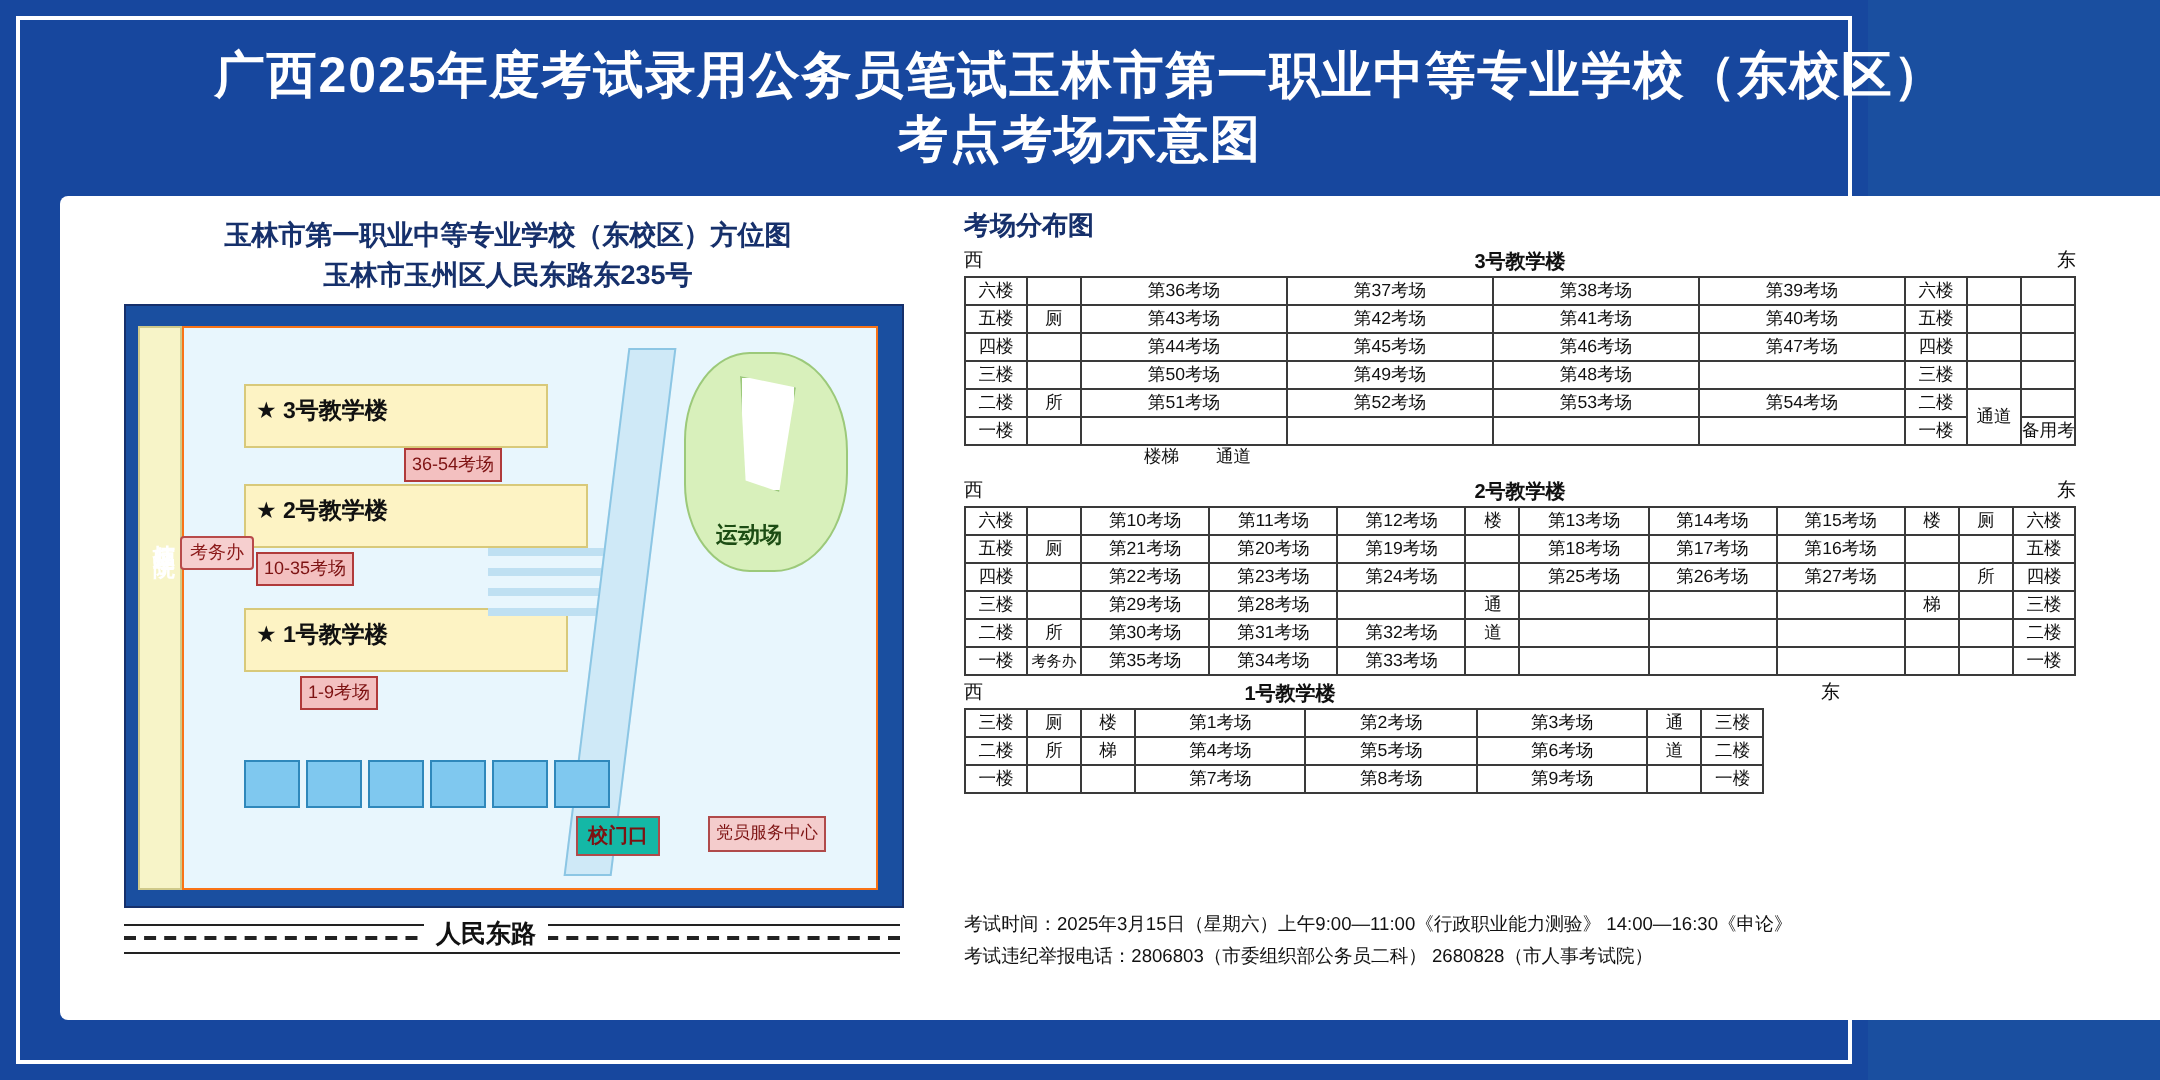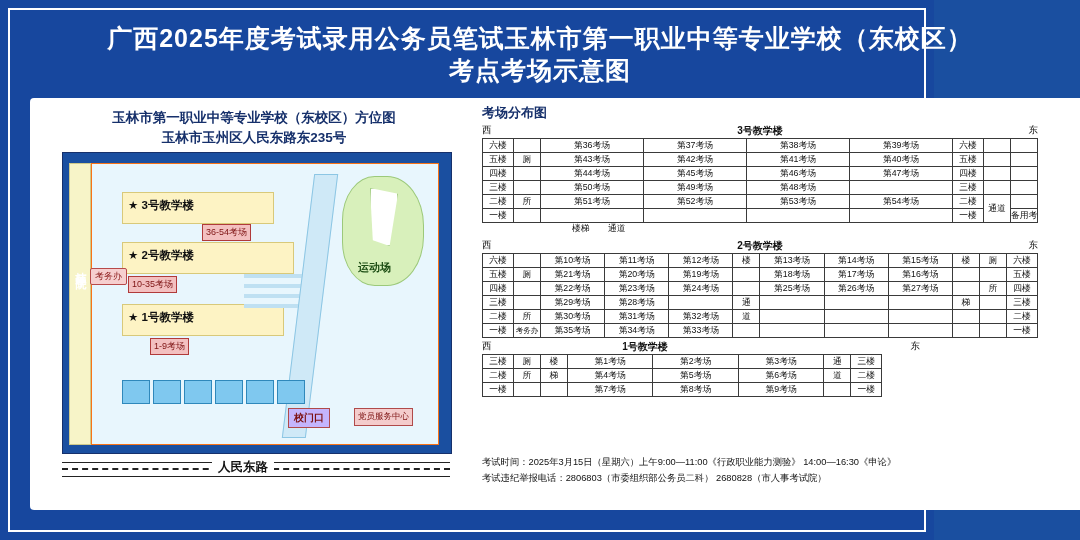--- a/index.html
+++ b/index.html
@@ -59,21 +59,21 @@
     font-size:9px;padding:1px 3px;white-space:nowrap;
   }
   .green-field{
     position:absolute;background:#d8f0bb;border:1px solid #9cc97a;border-radius:40% 45% 45% 40%;
   }
   .field-label{position:absolute;font-size:11px;color:#1d4d14;font-weight:bold;}
   .field-shape{position:absolute;background:#ffffff;border:1px solid #9cc97a;}
   .pool-row{position:absolute;display:flex;gap:3px;}
   .pool{width:26px;height:22px;background:#7fc8ef;border:1px solid #2f88bb;}
   .gate{
-    position:absolute;background:#c4b5fd;border:1px solid #b04a4a;color:#7d1212;
+    position:absolute;background:#14b8a6;border:1px solid #b04a4a;color:#7d1212;
     font-size:10px;padding:2px 5px;font-weight:bold;white-space:nowrap;
   }
   .service{
     position:absolute;background:#f4cccc;border:1px solid #b04a4a;color:#7d1212;
     font-size:8.5px;padding:2px 3px;white-space:nowrap;text-align:right;
   }
   .road-bottom{
     position:absolute;left:18px;top:352px;width:388px;height:28px;
   }
   .road-line{position:absolute;left:0;top:12px;width:388px;height:0;border-top:2px dashed #222;}

